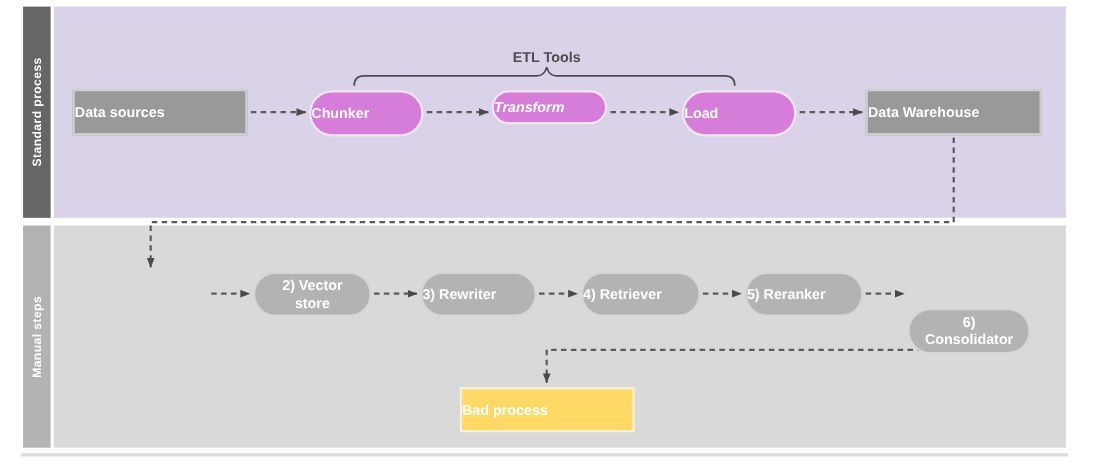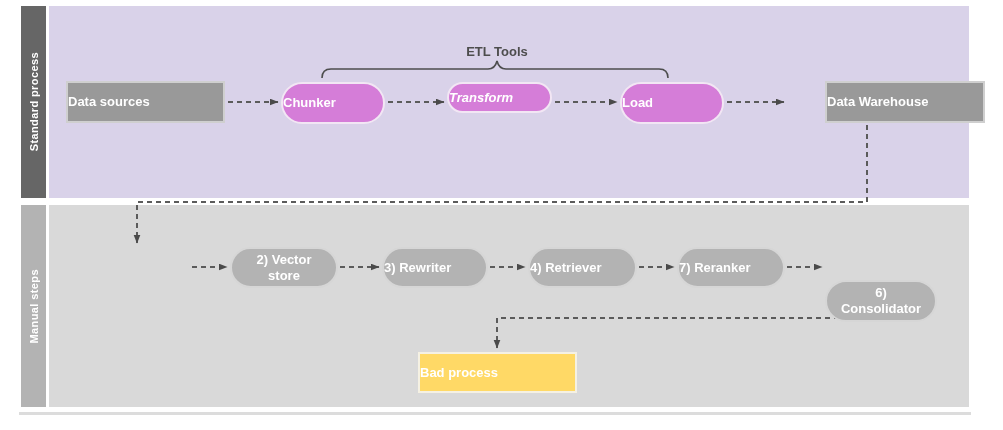--- a/index.html
+++ b/index.html
@@ -23,21 +23,21 @@
   }
   .rect-gray  { background:#999999; border:2px solid #cfcfcf; }
   .pill-pink  { background:#d57dd8; border:2px solid #f2e6f4; border-radius:22px; }
   .pill-gray  { background:#b3b3b3; border:2px solid #d6d6d6; border-radius:22px; }
   .rect-yellow{ background:#ffd966; border:2px solid #f5f1e3; }
 
   .n-data-sources  { left:66px;  top:81px;  width:159px; height:42px; }
   .n-extract       { left:281px; top:82px;  width:104px; height:42px; }
   .n-transform     { left:447px; top:82px;  width:105px; height:31px;font-style:italic; }
   .n-load          { left:620px; top:82px;  width:104px; height:42px; }
-  .n-data-warehouse{ left:787px; top:81px;  width:160px; height:42px;margin-left:38px; }
+  .n-data-warehouse{ left:787px; top:81px;  width:160px; height:42px; }
 
   .n-chunker      { left:83px;  top:247px; width:107px; height:41px; }
   .n-vector-store { left:230px; top:247px; width:108px; height:41px; padding:0 14px; }
   .n-rewriter     { left:382px; top:247px; width:106px; height:41px; }
   .n-retriever    { left:528px; top:247px; width:109px; height:41px; }
   .n-reranker     { left:677px; top:247px; width:108px; height:41px; }
   .n-consolidator { left:825px; top:244px; width:112px; height:42px; padding:0 9px;margin-top:36px; }
   .n-bad-output   { left:418px; top:352px; width:159px; height:41px; }
 
   .brace-label {
@@ -109,21 +109,21 @@
   <div class="node pill-gray n-vector-store">
     <span>2) Vector store</span>
   </div>
   <div class="node pill-gray n-rewriter">
     <span>3) Rewriter</span>
   </div>
   <div class="node pill-gray n-retriever">
     <span>4) Retriever</span>
   </div>
   <div class="node pill-gray n-reranker">
-    <span>7) Reranker</span>
+    <span>5) Reranker</span>
   </div>
   <div class="node pill-gray n-consolidator">
     <span>6) Consolidator</span>
   </div>
   <div class="node rect-yellow n-bad-output">
     <span>Bad process</span>
   </div>
 
 </div>
 

